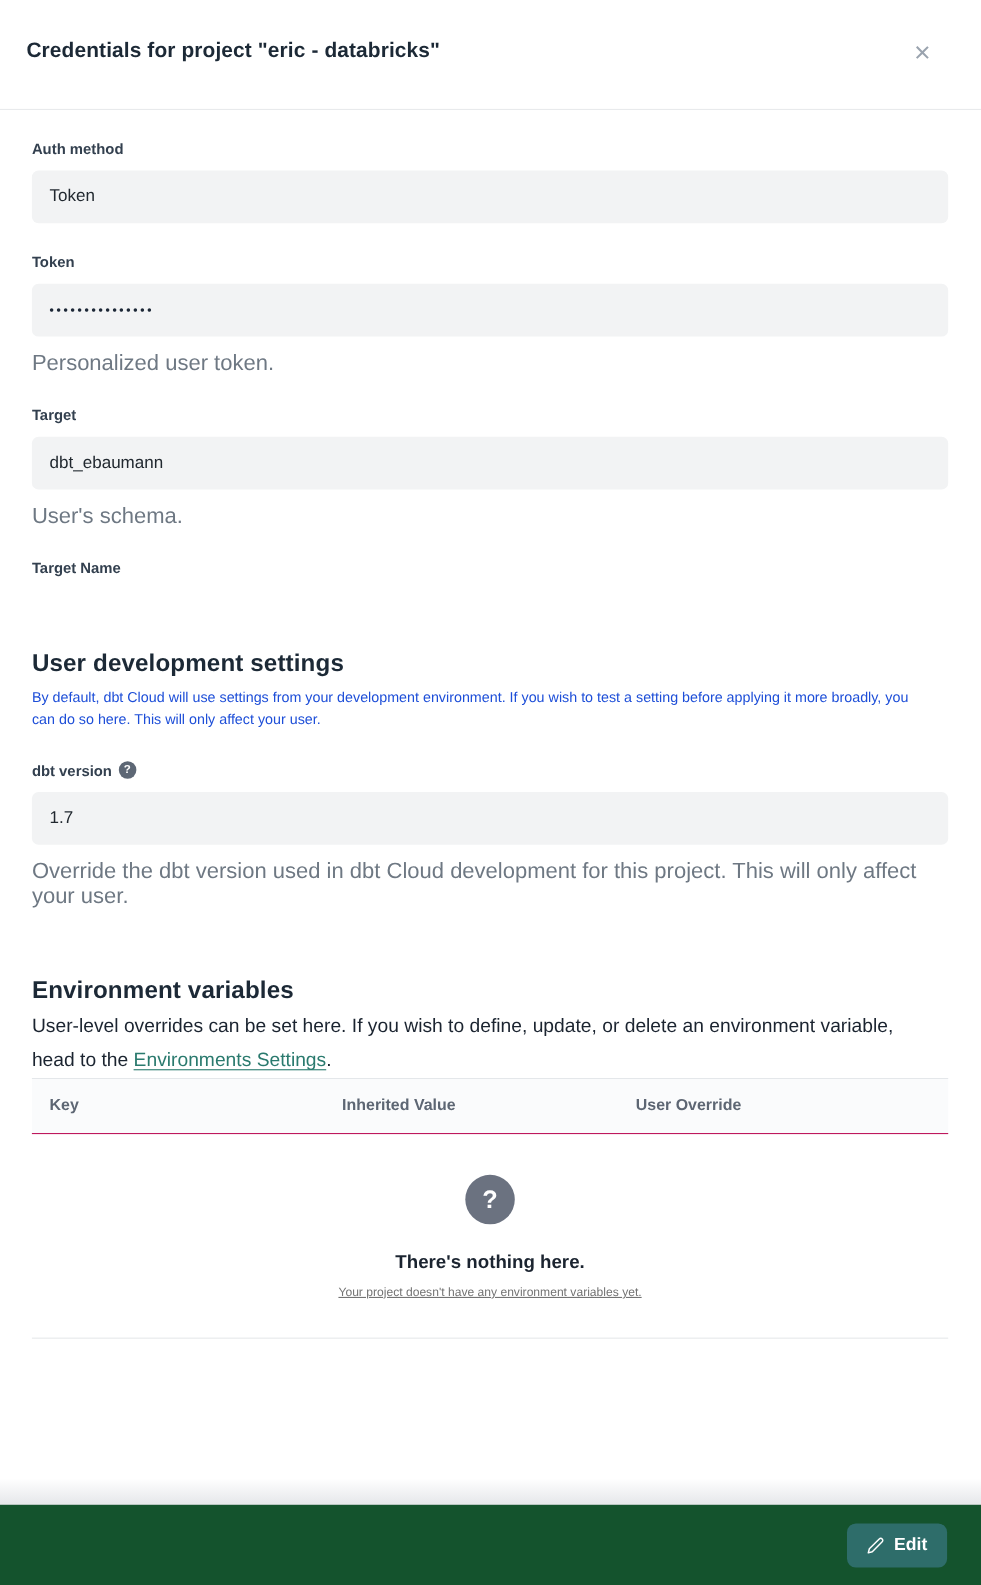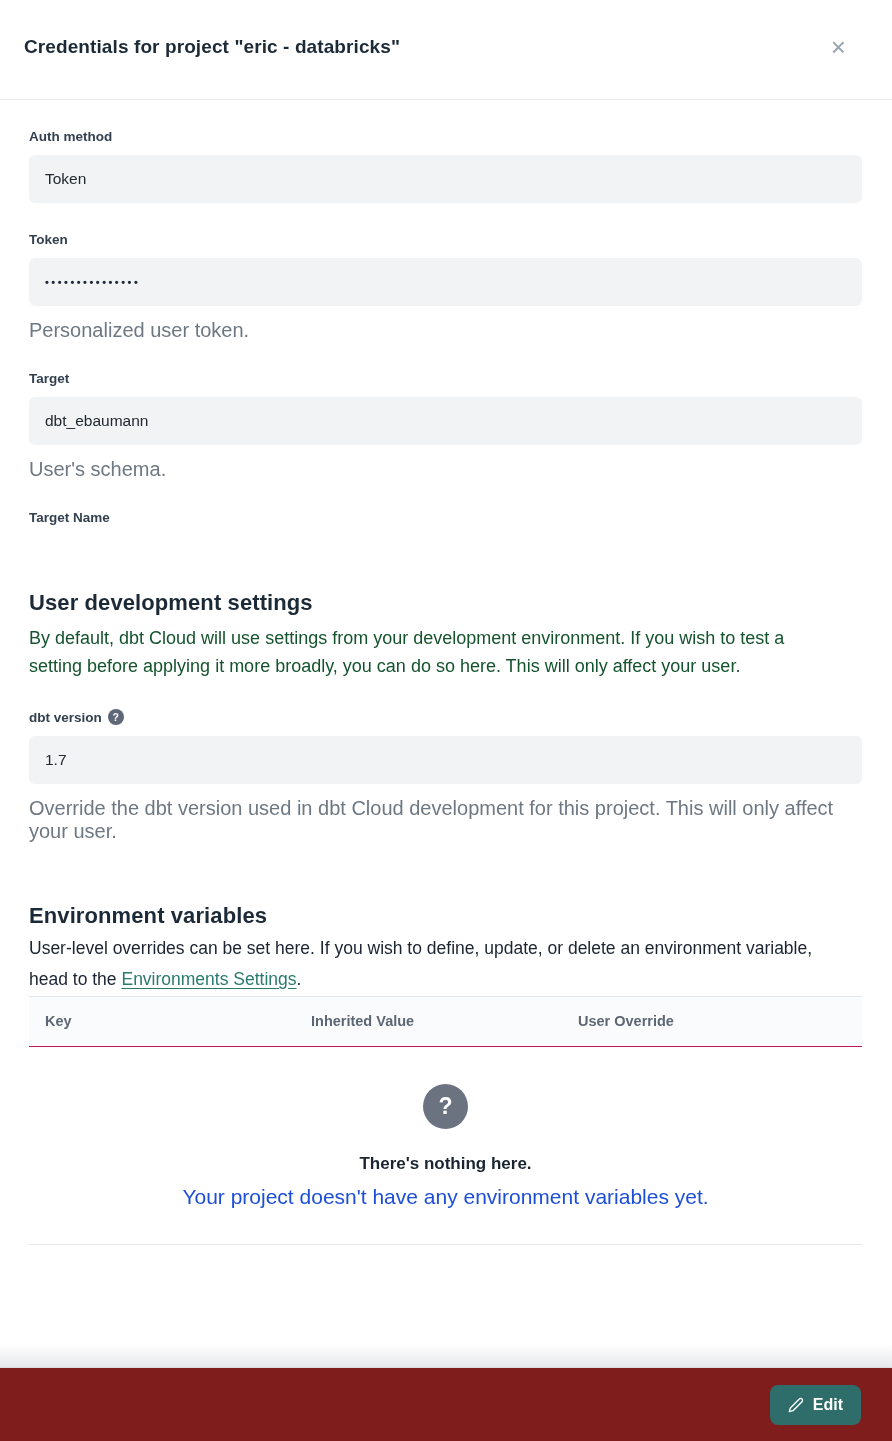--- a/index.html
+++ b/index.html
@@ -90,23 +90,23 @@
     font-weight: 700;
     display: inline-flex;
     align-items: center;
     justify-content: center;
     cursor: pointer;
   }
 
   .user-dev-settings .section-heading { margin-top: 64px; }
   .section-description {
     margin-top: 8px;
-    font-size: 18px;
+    font-size: 13px;
     line-height: 1.57;
-    color: #14532d;
+    color: #1d4ed8;
     max-width: 812px;
   }
 
   .env-vars .section-heading { margin-top: 60px; }
   .env-description {
     margin-top: 4px;
     font-size: 17.5px;
     line-height: 1.8;
     color: #1b2430;
     max-width: 812px;
@@ -140,33 +140,33 @@
     background: #6b7280;
     border-radius: 50%;
     color: #ffffff;
     font-size: 23px;
     font-weight: 700;
     display: flex;
     align-items: center;
     justify-content: center;
   }
   .empty-title { margin-top: 25px; font-size: 17px; font-weight: 700; color: #1b2430; }
-  .empty-subtitle { margin-top: 11px; font-size: 21px; color: #1d4ed8; }
+  .empty-subtitle { margin-top: 11px; font-size: 11px; color: #737373; text-decoration: underline; }
 
   .bottom-divider { margin-top: 35px; border-top: 1px solid #e6e8ea; }
   .scroll-shadow {
     height: 24px;
     background: linear-gradient(to bottom, rgba(255,255,255,0), rgba(222,224,228,0.75));
     border-bottom: 1px solid #d9dcdf;
   }
 
   
   .modal-footer {
     flex: 0 0 73px;
-    background: #7f1d1d;
+    background: #14532d;
     display: flex;
     align-items: center;
     justify-content: flex-end;
     padding: 0 31px;
   }
   .edit-btn {
     display: inline-flex;
     align-items: center;
     gap: 9px;
     background: #2e6d6a;

